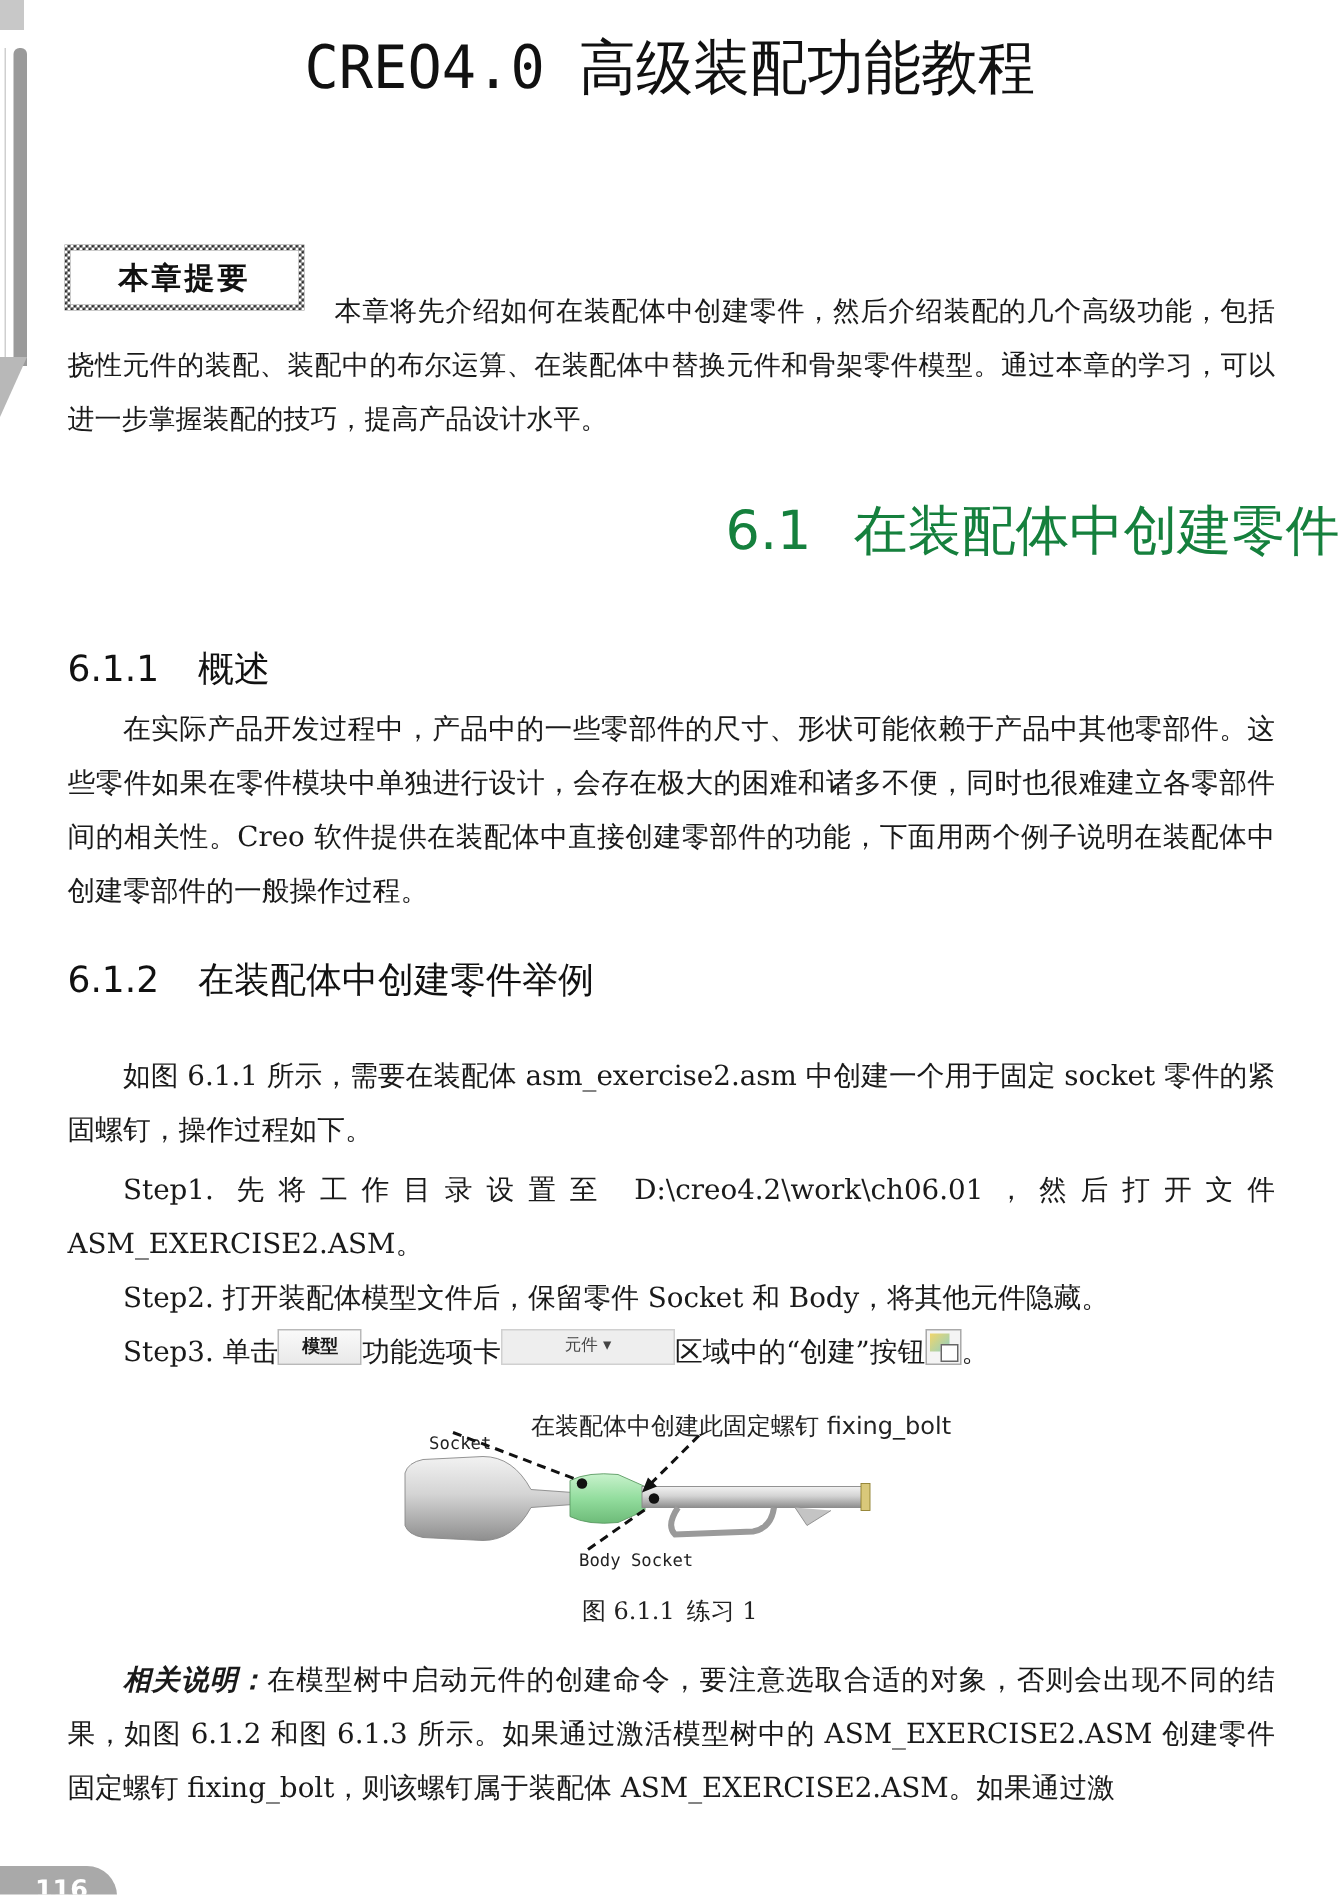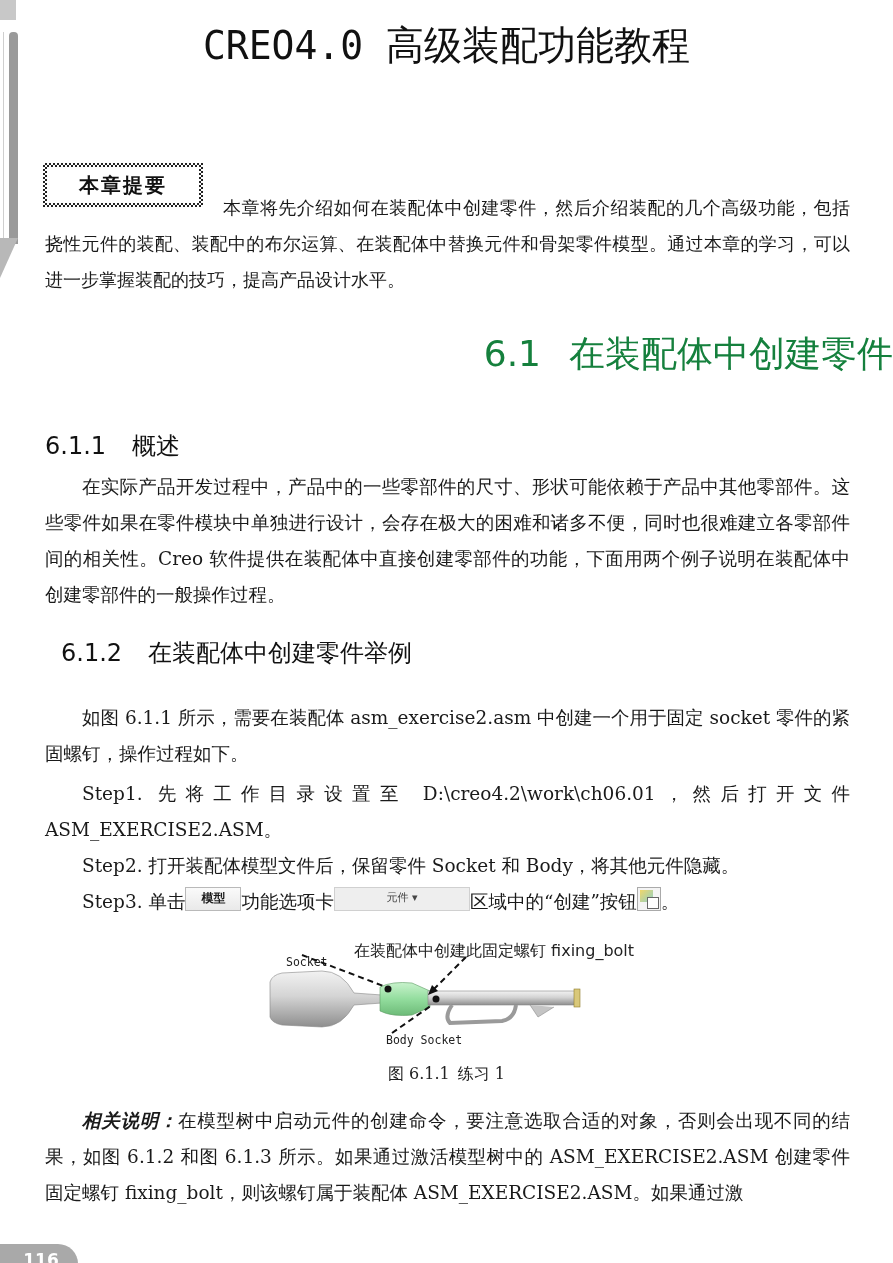--- a/index.html
+++ b/index.html
@@ -46,21 +46,21 @@
     font-size: 24px; color: #111;
   }
   .h2 .num { margin-right: 26px; }
   .indent { text-indent: 37px; }
   .inline-tab {
     display: inline-block; vertical-align: middle; box-sizing: border-box;
     border: 1px solid #b9b9b9; background: linear-gradient(#fafafa, #e9e9e9);
     font-family: "DejaVu Sans", sans-serif; text-indent: 0; text-align: center;
   }
   .tab-model { width: 56px; height: 24px; font-size: 12px; font-weight: bold; line-height: 20px; margin-top: -8px; }
-  .tab-component { width: 136px; height: 24px; font-size: 11px; line-height: 20px; color: #444; margin-top: -8px; background: #eeeeee; border-color: #d0d0d0; }
+  .tab-component { width: 116px; height: 24px; font-size: 11px; line-height: 20px; color: #444; margin-top: -8px; background: #eeeeee; border-color: #d0d0d0; }
   .create-icon {
     display: inline-block; width: 22px; height: 22px; vertical-align: middle; margin-top: -8px;
     border: 1px solid #aaa; background: #f4f4f4; position: relative; text-indent: 0;
   }
   .create-icon .a { position: absolute; left: 2px; top: 2px; width: 13px; height: 12px; background: linear-gradient(135deg, #f1d66b, #8fd0c4); }
   .create-icon .b { position: absolute; left: 9px; top: 9px; width: 10px; height: 10px; background: #fff; border: 1px solid #666; }
 
   .figure { position: absolute; left: 262px; top: 935px; width: 360px; height: 130px; }
   .fig-label {
     position: absolute; font-family: "DejaVu Sans Mono", "Liberation Mono", monospace; font-size: 11.5px; color: #222; white-space: nowrap;
@@ -94,21 +94,21 @@
 <div class="h1">
   <span class="num">6.1</span><span>在装配体中创建零件</span>
 </div>
 
 <div class="h2" style="top:405px;margin-top:25px;">
   <span class="num">6.1.1</span><span>概述</span>
 </div>
 
 <div class="p indent" style="top:469px;">在实际产品开发过程中，产品中的一些零部件的尺寸、形状可能依赖于产品中其他零部件。这些零件如果在零件模块中单独进行设计，会存在极大的困难和诸多不便，同时也很难建立各零部件间的相关性。Creo 软件提供在装配体中直接创建零部件的功能，下面用两个例子说明在装配体中创建零部件的一般操作过程。</div>
 
-<div class="h2" style="top:637px;margin-left:16px;">
+<div class="h2" style="top:637px;">
   <span class="num">6.1.2</span><span>在装配体中创建零件举例</span>
 </div>
 
 <div class="p indent" style="top:700px;">如图 6.1.1 所示，需要在装配体 asm_exercise2.asm 中创建一个用于固定 socket 零件的紧固螺钉，操作过程如下。</div>
 <div class="p indent" style="top:776px;">Step1. 先将工作目录设置至 D:\creo4.2\work\ch06.01，然后打开文件 ASM_EXERCISE2.ASM。</div>
 <div class="p indent" style="top:848px;">Step2. 打开装配体模型文件后，保留零件 Socket 和 Body，将其他元件隐藏。</div>
 <div class="p indent" style="top:884px;">
   <span>Step3. 单击</span><span class="inline-tab tab-model">模型</span><span>功能选项卡</span><span class="inline-tab tab-component">元件 ▾</span><span>区域中的“创建”按钮</span><span class="create-icon"><span class="a"></span><span class="b"></span></span><span>。</span>
 </div>
 

